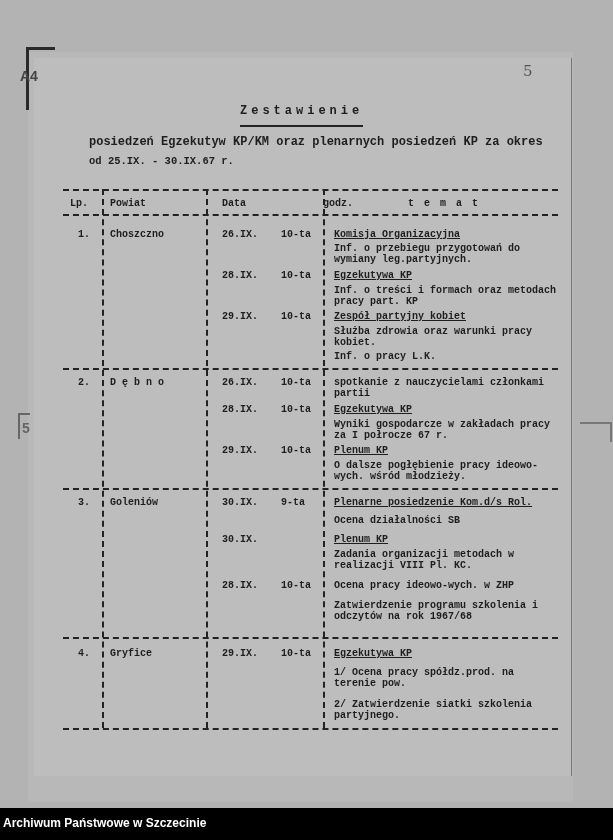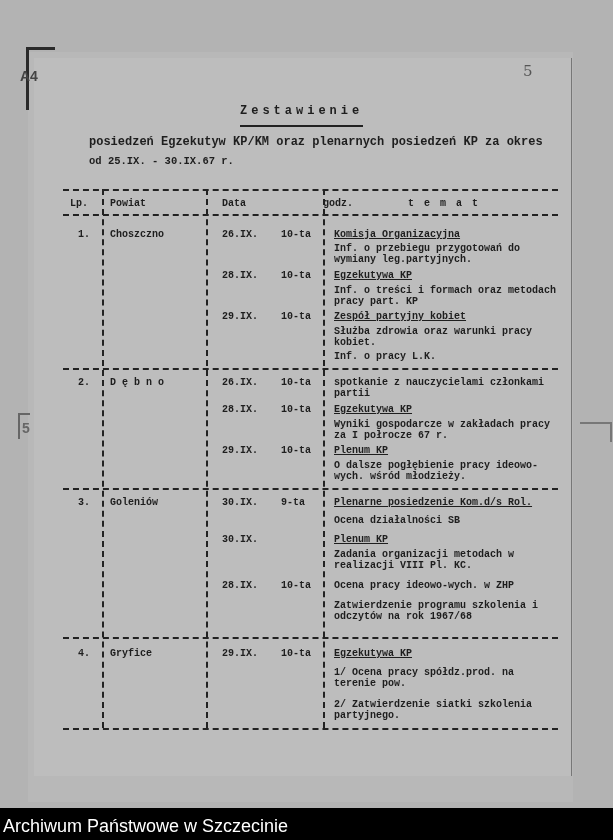--- a/index.html
+++ b/index.html
@@ -14,21 +14,21 @@
   .pageno { position:absolute; left:523px; top:62px; font-family:"DejaVu Serif", serif; font-size:15px; color:#555; }
   .title { position:absolute; left:240px; top:104px; font-weight:bold; font-size:12px; letter-spacing:4px; border-bottom:2px solid #222; padding-bottom:7px;font-family:Liberation Mono, monospace; }
   .subtitle { position:absolute; left:89px; top:135px; font-weight:bold; font-size:12px; }
   .subtitle2 { position:absolute; left:89px; top:155px; font-weight:bold; font-size:10.5px; }
   .dash-h { position:absolute; height:0; border-top:2px dashed #222; }
   .dash-v { position:absolute; width:0; border-left:2px dashed #222; }
   .cell { position:absolute; font-size:10px; font-weight:bold; line-height:12px; white-space:nowrap; }
   .topic { position:absolute; left:334px; font-size:10px; font-weight:bold; line-height:11px; width:225px; }
   .topic.u { text-decoration:underline; }
   .footer { position:absolute; left:0; top:808px; width:613px; height:32px; background:#000; }
-  .footer span { position:absolute; left:3px; top:8px; color:#fff; font-family:"Liberation Sans", sans-serif; font-weight:normal; font-size:18px; }
+  .footer span { position:absolute; left:3px; top:8px; color:#fff; font-family:"Liberation Sans", sans-serif; font-weight:bold; font-size:12px; }
 </style>
 </head>
 <body>
 
 <div class="scan"></div>
 <div class="outer-page"></div>
 <div class="page"></div>
 
 <div class="corner" style="left:26px;top:47px;"></div>
 <div class="marker" style="left:0;top:68px;">A4</div>

